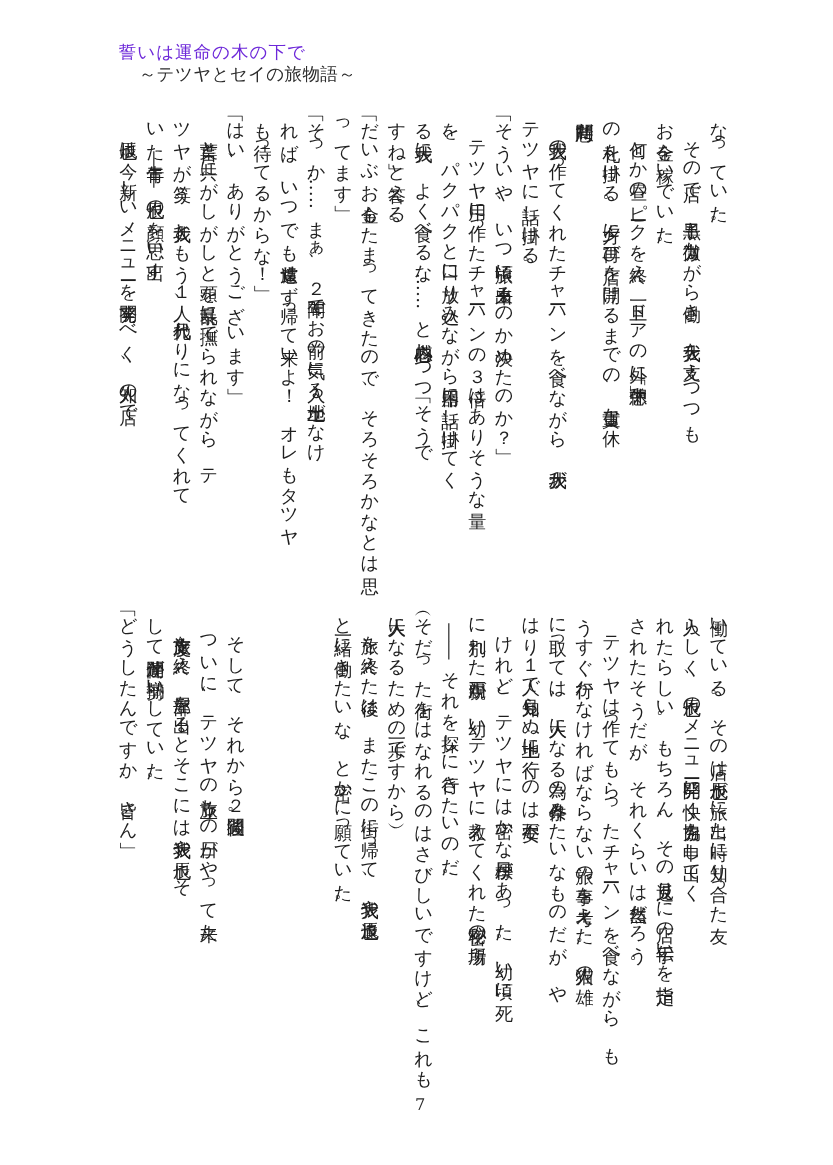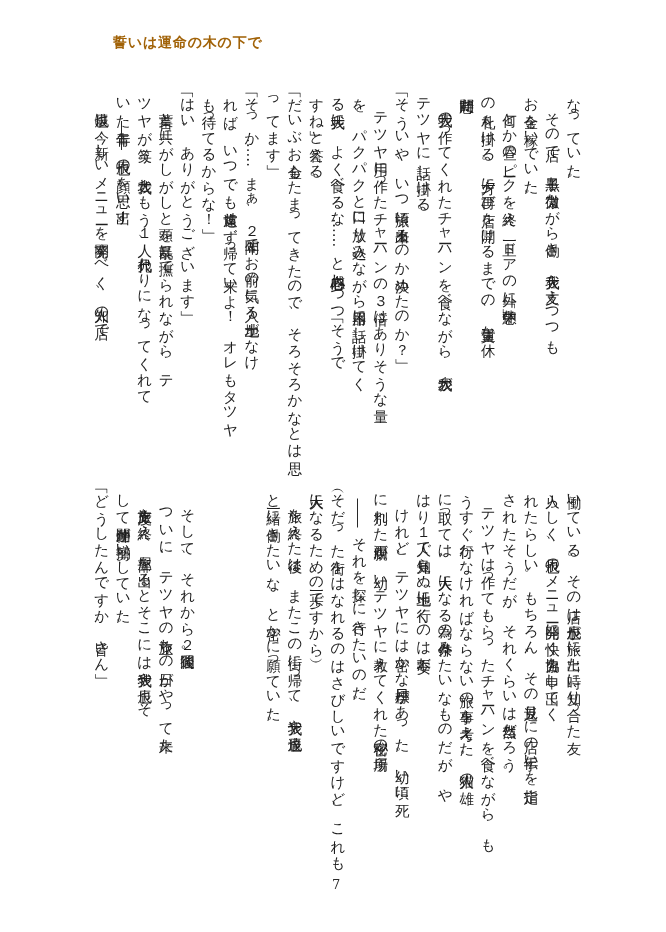--- a/index.html
+++ b/index.html
@@ -17,28 +17,27 @@
     }
     .page {
       position: absolute;
       left: 0; top: 0;
       width: 666px;
       height: 932px;
       background: #ffffff;
     }
     .title {
       position: absolute;
-      left: 113px;
+      left: 95px;
       top: 34px;
       font-size: 14px;
       line-height: 16px;
       letter-spacing: 0.8px;
       white-space: nowrap;
-      color: #a16207;
-      font-weight: bold;
+      color: #6d28d9;
     }
     .subtitle {
       position: absolute;
       left: 111px;
       top: 52px;
       font-size: 14px;
       line-height: 16px;
       letter-spacing: 0.3px;
       white-space: nowrap;
       color: #2b2b2b;
@@ -73,20 +72,21 @@
       line-height: 16px;
       color: #2b2b2b;
     }
   </style>
 </head>
 <body>
 
 <div class="page">
 
   <div class="title">誓いは運命の木の下で</div>
+  <div class="subtitle">～テツヤとセイの旅物語～</div>
 
   <div class="block upper">
     <div class="col">なっていた。</div>
     <div class="col">　その店で、黒子も微力ながら働き、大我を支えつつも</div>
     <div class="col">お金を稼いでいた。</div>
     <div class="col">　何とか昼のピークを終え、一旦ドアの外に「休憩中」</div>
     <div class="col">の札を掛ける。夕方に再び店を開けるまでの、貴重な休</div>
     <div class="col">憩時間だ。</div>
     <div class="col">　大我の作ってくれたチャーハンを食べながら、大我が</div>
     <div class="col">テツヤに話し掛ける。</div>

